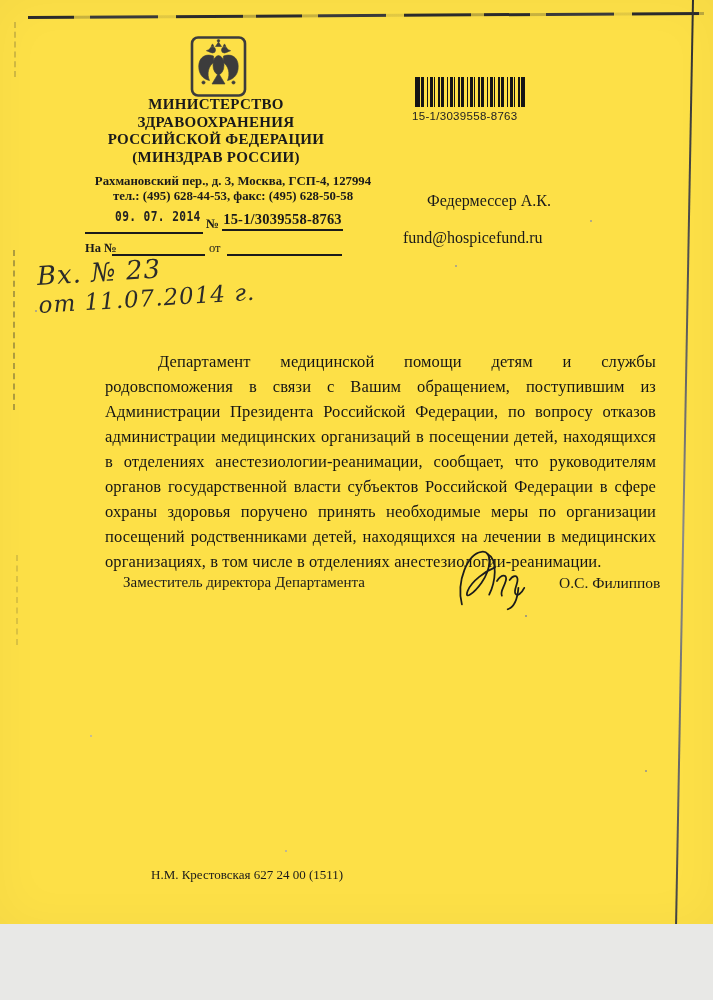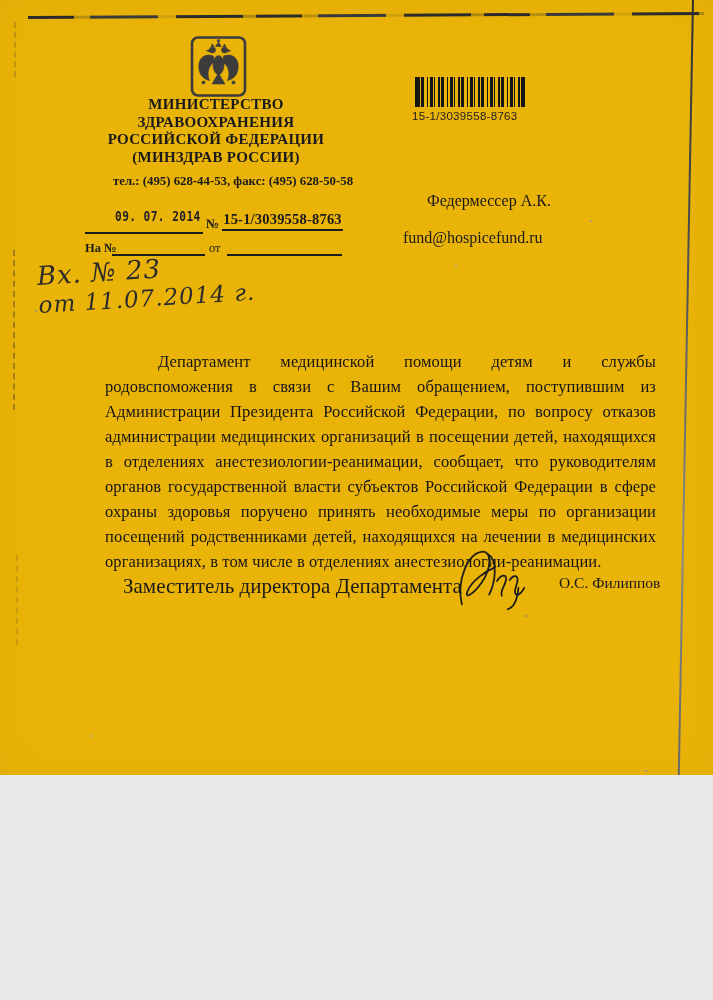--- a/index.html
+++ b/index.html
@@ -1,20 +1,20 @@
 <!DOCTYPE html>
 <html><head>
 <meta charset="utf-8">
 <style>
   html, body { margin: 0; padding: 0; background: #e8e8e6; }
   .page {
     position: relative;
     width: 713px;
-    height: 775px;
-    background: #eab308;
+    height: 924px;
+    background: #fde047;
     overflow: hidden;
     font-family: "Liberation Serif", serif;
     color: #1a1a1a;
     box-shadow: inset 0 0 50px rgba(0,0,0,0.035);
   }
   
   .artifact-top-line {
     position: absolute; left: 28px; top: 14px; width: 676px; height: 2.6px;
     background: repeating-linear-gradient(90deg,
       #2b2b2b 0 46px, rgba(43,43,43,0.25) 46px 62px,
@@ -109,21 +109,21 @@
   .salutation {
     position: absolute; left: 105px; top: 318px; width: 550px;
     text-align: center; font-size: 16.5px;
   }
   .body-paragraph {
     position: absolute; left: 105px; top: 349px; width: 551px;
     font-size: 16.5px; line-height: 25px; text-align: justify; text-indent: 53px;
     color: #151515; letter-spacing: 0.1px;
   }
   
-  .sig-title { position: absolute; left: 123px; top: 574px; font-size: 21px; }
+  .sig-title { position: absolute; left: 123px; top: 574px; font-size: 15px; }
   .sig-scribble { position: absolute; left: 452px; top: 544px; width: 88px; height: 76px; }
   .sig-name { position: absolute; left: 559px; top: 574px; font-size: 15.5px; }
   
   .footer-contact { position: absolute; left: 123px; top: 867px; font-size: 13px; margin-left: 28px; }
 </style>
 </head>
 <body>
 
 <div class="page">
 
@@ -158,20 +158,21 @@
   </div>
 
   <div class="ministry">
     <div>МИНИСТЕРСТВО</div>
     <div>ЗДРАВООХРАНЕНИЯ</div>
     <div>РОССИЙСКОЙ ФЕДЕРАЦИИ</div>
     <div>(МИНЗДРАВ РОССИИ)</div>
   </div>
 
   <div class="address">
+    <div>Рахмановский пер., д. 3, Москва, ГСП-4, 127994</div>
     <div>тел.: (495) 628-44-53, факс: (495) 628-50-58</div>
   </div>
 
   <div class="date-stamp">09. 07. 2014</div>
   <div class="stamp-underline"></div>
   <div class="num-label">№</div>
   <div class="num-value">15-1/3039558-8763</div>
   <div class="ref-label">На №</div>
   <div class="ref-line-1"></div>
   <div class="ref-from-label">от</div>

